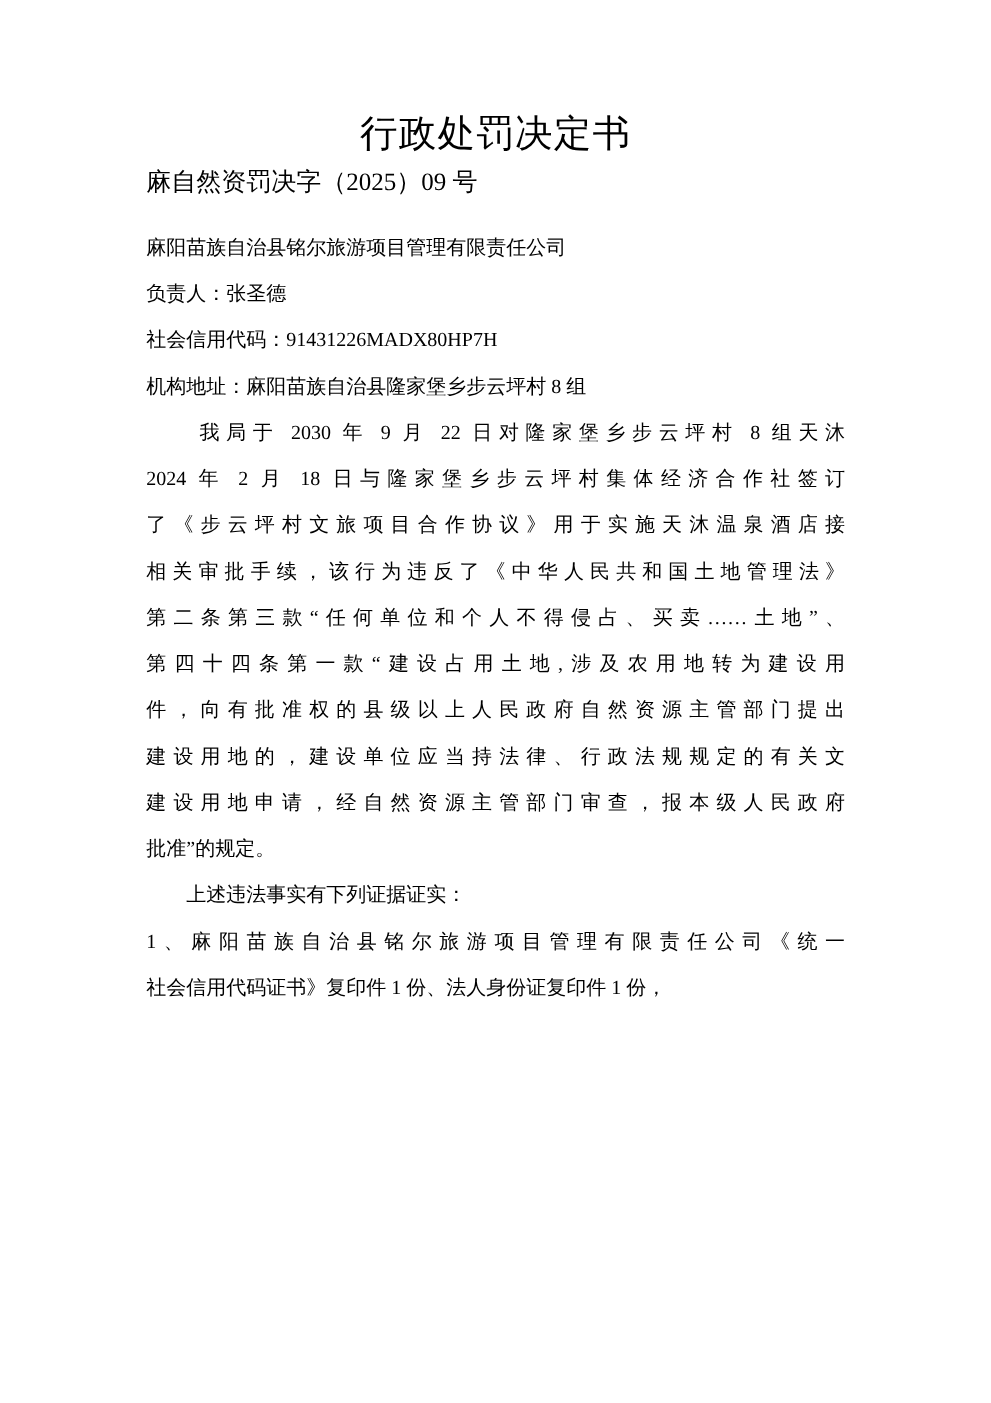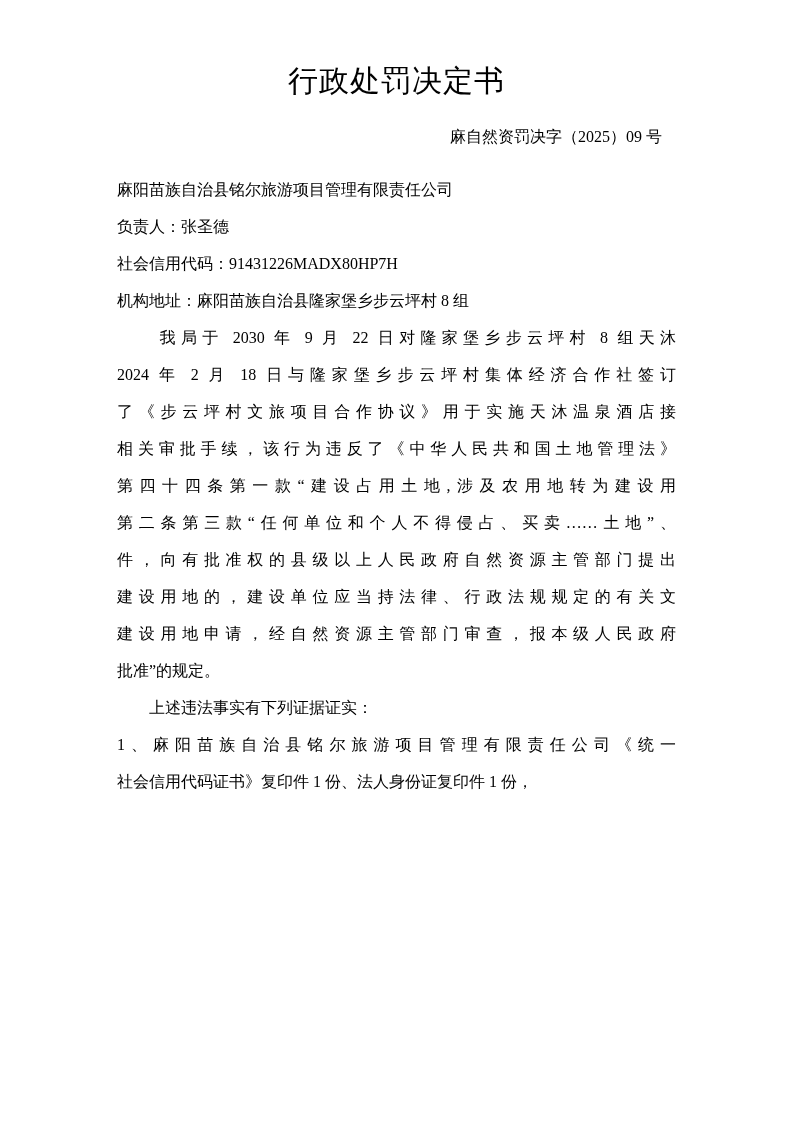--- a/index.html
+++ b/index.html
@@ -13,33 +13,33 @@
     height: 1122px;
     background: #ffffff;
     color: #000000;
     box-sizing: border-box;
     padding: 0 117px;
     overflow: hidden;
     font-family: "Liberation Serif", "DejaVu Serif", serif;
   }
   .title {
     margin: 0;
-    padding-top: 64px;
+    padding-top: 91px;
     font-size: 30px;
     line-height: 34px;
     font-weight: normal;
     text-align: center;
     letter-spacing: 1px;
   }
   .doc-number {
-    margin-top: 28px;
+    margin-top: 10px;
     padding-right: 14px;
-    font-size: 16px;
+    font-size: 20px;
     line-height: 22px;
-    text-align: right;
+    text-align: left;
   }
   .body-text {
     margin-top: 23px;
     font-size: 21px;
   }
   .line {
     font-size: 16px;
     line-height: 37px;
     text-align: justify;
     text-align-last: justify;
@@ -69,22 +69,22 @@
       <div class="line plain">负责人：张圣德</div>
       <div class="line plain">社会信用代码：91431226MADX80HP7H</div>
       <div class="line plain">机构地址：麻阳苗族自治县隆家堡乡步云坪村 8 组</div>
     </div>
 
     <div class="paragraph">
       <div class="line">　　我局于 2030 年 9 月 22 日对隆家堡乡步云坪村 8 组天沐</div>
       <div class="line">2024 年 2 月 18 日与隆家堡乡步云坪村集体经济合作社签订</div>
       <div class="line">了《步云坪村文旅项目合作协议》用于实施天沐温泉酒店接</div>
       <div class="line">相关审批手续，该行为违反了《中华人民共和国土地管理法》</div>
+      <div class="line">第二条第三款“任何单位和个人不得侵占、买卖……土地”、</div>
       <div class="line">第四十四条第一款“建设占用土地,涉及农用地转为建设用</div>
-      <div class="line">第二条第三款“任何单位和个人不得侵占、买卖……土地”、</div>
       <div class="line">件，向有批准权的县级以上人民政府自然资源主管部门提出</div>
       <div class="line">建设用地的，建设单位应当持法律、行政法规规定的有关文</div>
       <div class="line">建设用地申请，经自然资源主管部门审查，报本级人民政府</div>
       <div class="line last">批准”的规定。</div>
     </div>
 
     <div class="paragraph">
       <div class="line plain">　　上述违法事实有下列证据证实：</div>
     </div>
 

